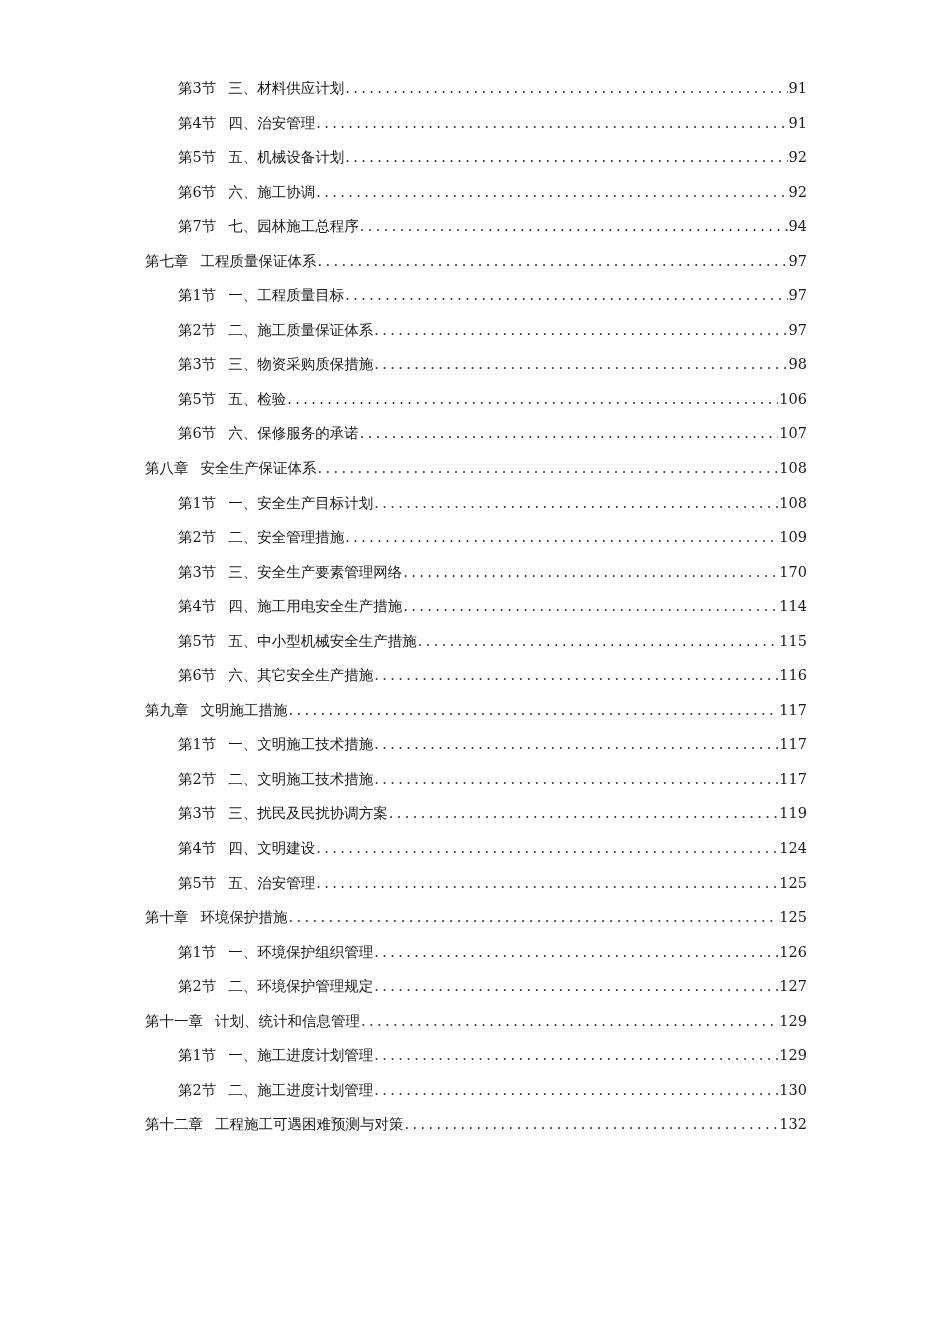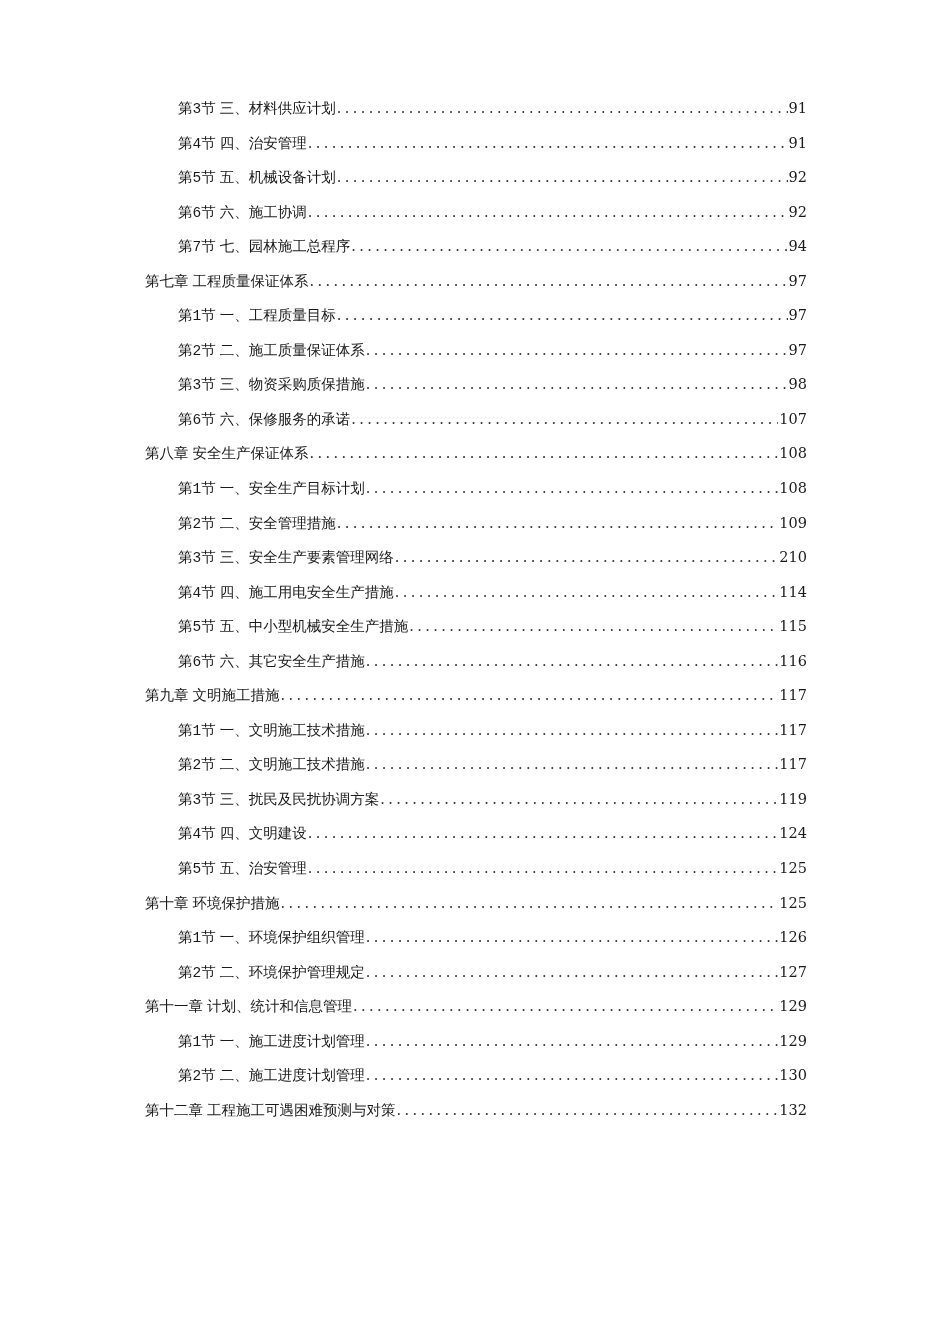--- a/index.html
+++ b/index.html
@@ -29,37 +29,35 @@
       font-size: 14.5px;
       white-space: nowrap;
     }
     .toc-row.section {
       padding-left: 33px;
     }
     .toc-title {
       flex: 0 0 auto;
     }
     .toc-title .num {
-      margin-right: 4px;
-      font-family: Liberation Mono, monospace;
+      margin-right: 12px;
     }
     .toc-leader {
       flex: 1 1 auto;
       overflow: hidden;
       margin: 0 1px;
       letter-spacing: 3.4px;
       color: #333;
     }
     .toc-leader::before {
       content: "................................................................................................................................................................";
     }
     .toc-page {
       flex: 0 0 auto;
       text-align: right;
-      margin-top: 20px;
     }
   </style>
 </head>
 <body>
 
 <div class="toc" id="toc">
     <div class="toc-row section">
     <span class="toc-title"><span class="num">第3节</span><span class="text">三、材料供应计划</span></span>
     <span class="toc-leader"></span>
     <span class="toc-page">91</span>
@@ -98,20 +96,25 @@
     <span class="toc-title"><span class="num">第2节</span><span class="text">二、施工质量保证体系</span></span>
     <span class="toc-leader"></span>
     <span class="toc-page">97</span>
   </div>
     <div class="toc-row section">
     <span class="toc-title"><span class="num">第3节</span><span class="text">三、物资采购质保措施</span></span>
     <span class="toc-leader"></span>
     <span class="toc-page">98</span>
   </div>
     <div class="toc-row section">
+    <span class="toc-title"><span class="num">第5节</span><span class="text">五、检验</span></span>
+    <span class="toc-leader"></span>
+    <span class="toc-page">106</span>
+  </div>
+    <div class="toc-row section">
     <span class="toc-title"><span class="num">第6节</span><span class="text">六、保修服务的承诺</span></span>
     <span class="toc-leader"></span>
     <span class="toc-page">107</span>
   </div>
     <div class="toc-row chapter">
     <span class="toc-title"><span class="num">第八章</span><span class="text">安全生产保证体系</span></span>
     <span class="toc-leader"></span>
     <span class="toc-page">108</span>
   </div>
     <div class="toc-row section">
@@ -120,21 +123,21 @@
     <span class="toc-page">108</span>
   </div>
     <div class="toc-row section">
     <span class="toc-title"><span class="num">第2节</span><span class="text">二、安全管理措施</span></span>
     <span class="toc-leader"></span>
     <span class="toc-page">109</span>
   </div>
     <div class="toc-row section">
     <span class="toc-title"><span class="num">第3节</span><span class="text">三、安全生产要素管理网络</span></span>
     <span class="toc-leader"></span>
-    <span class="toc-page">210</span>
+    <span class="toc-page">170</span>
   </div>
     <div class="toc-row section">
     <span class="toc-title"><span class="num">第4节</span><span class="text">四、施工用电安全生产措施</span></span>
     <span class="toc-leader"></span>
     <span class="toc-page">114</span>
   </div>
     <div class="toc-row section">
     <span class="toc-title"><span class="num">第5节</span><span class="text">五、中小型机械安全生产措施</span></span>
     <span class="toc-leader"></span>
     <span class="toc-page">115</span>

